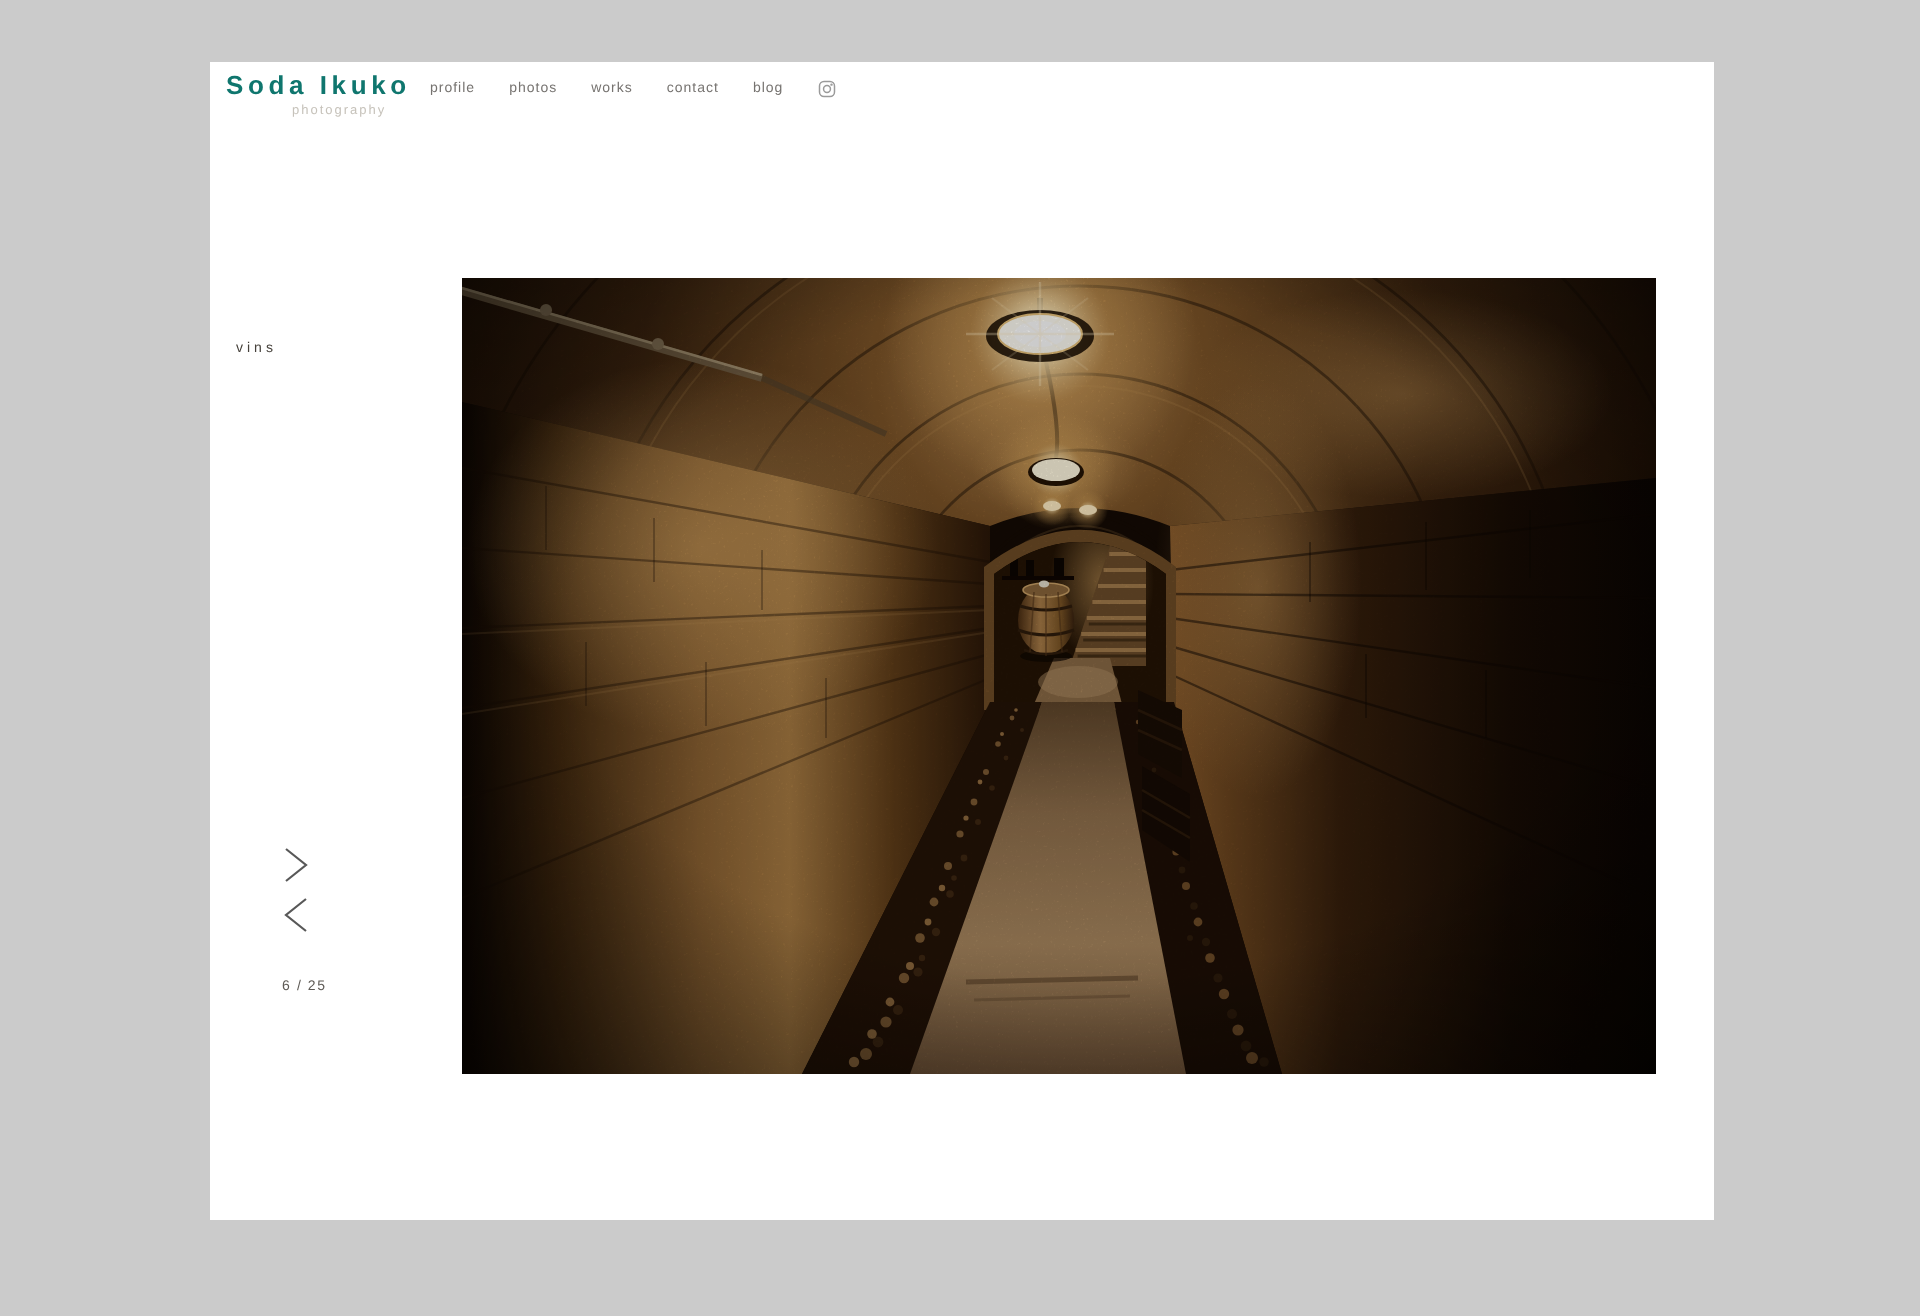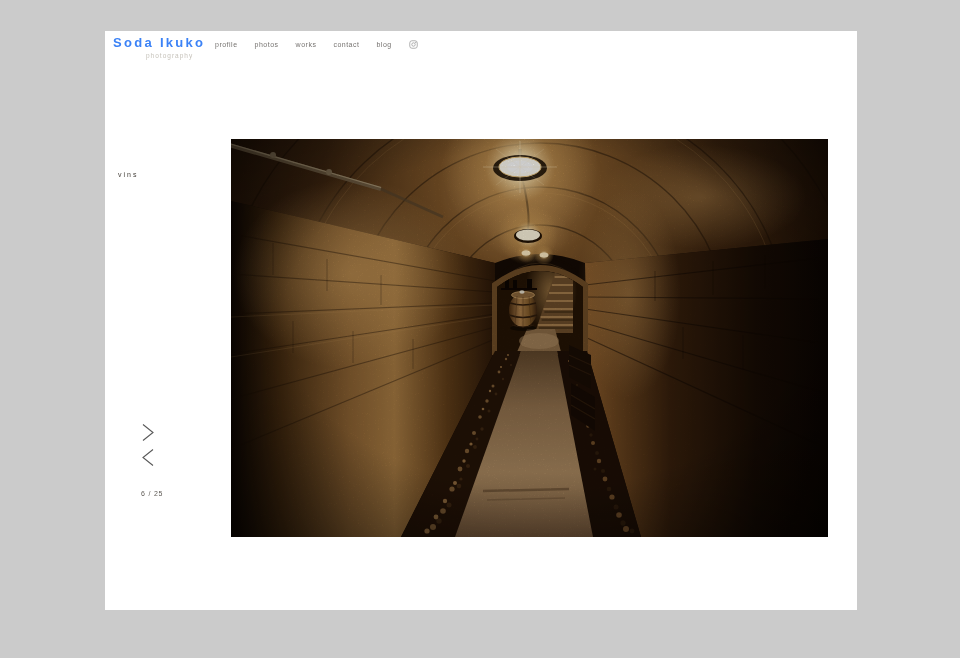--- a/index.html
+++ b/index.html
@@ -8,21 +8,21 @@
     background:#cbcbcb;
     font-family:"Liberation Sans", sans-serif;
     position:relative;
   }
   .page{
     position:absolute;left:105px;top:31px;width:752px;height:579px;
     background:#ffffff;
   }
   
   .logo{position:absolute;left:8px;top:4px}
-  .logo-title{font-size:13px;font-weight:bold;letter-spacing:2.3px;color:#3b82f6;white-space:nowrap}
+  .logo-title{font-size:13px;font-weight:bold;letter-spacing:2.3px;color:#0f766e;white-space:nowrap}
   .logo-sub{font-size:6.5px;letter-spacing:1px;color:#c6c2ba;margin:2px 0 0 33px}
   .main-nav{position:absolute;left:110px;top:9px;display:flex;align-items:center;gap:17px}
   .main-nav a{font-size:7px;letter-spacing:.5px;color:#767370;text-decoration:none;white-space:nowrap}
   .nav-insta{display:flex;align-items:center}
   .nav-insta svg{width:9px;height:9px;display:block}
   
   .album-label{position:absolute;left:13px;top:140px;font-size:7px;letter-spacing:2px;color:#45403a}
   .arrow{position:absolute;left:36px;width:16px;height:20px;background:none;border:0;padding:0;cursor:pointer}
   .arrow svg{display:block}
   .arrow-next{top:391px}

